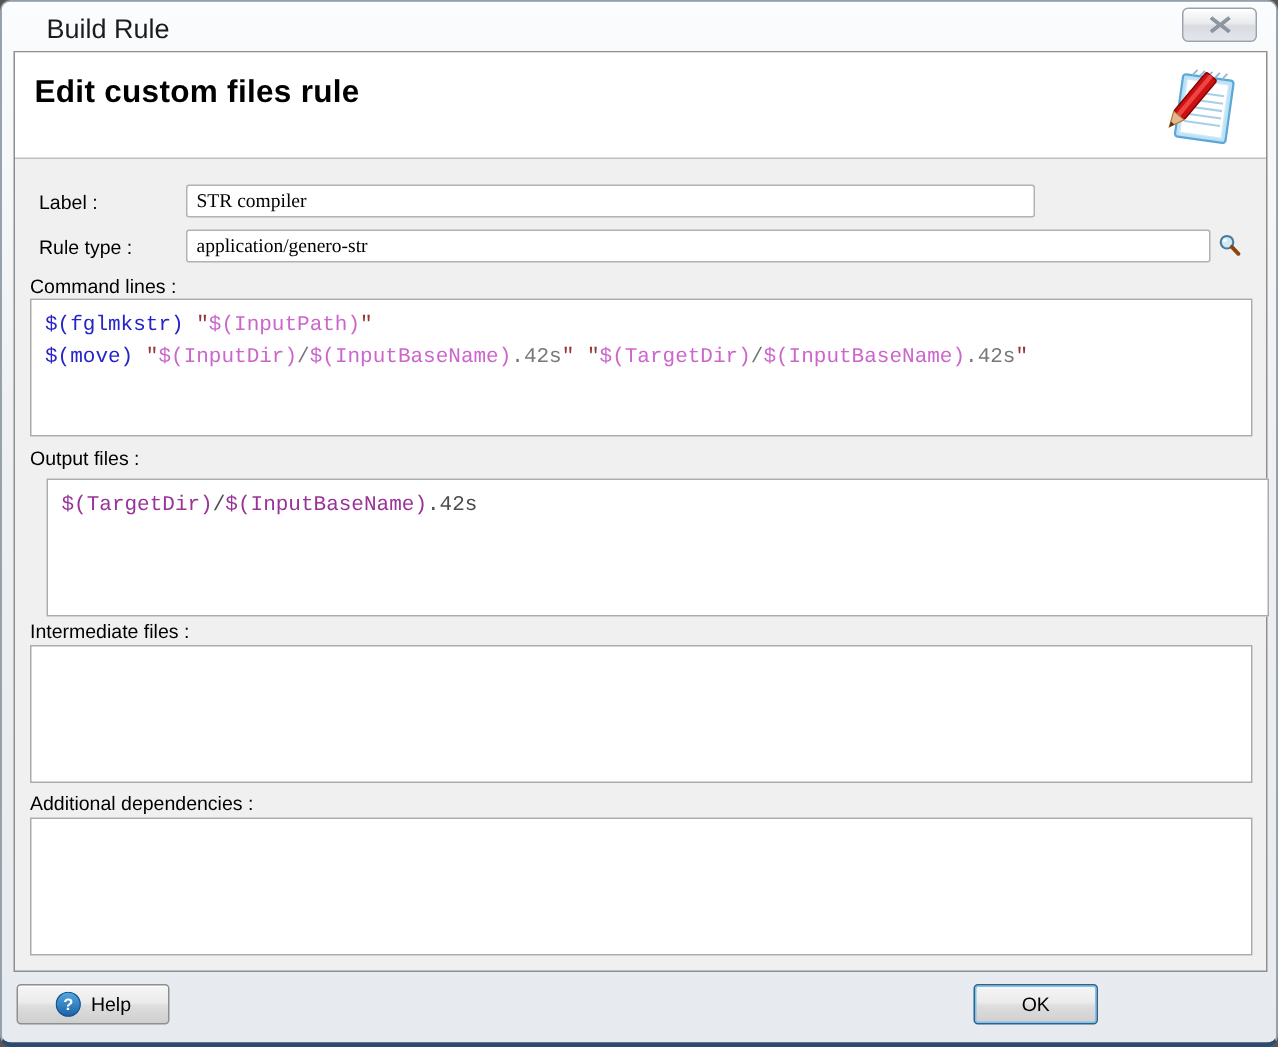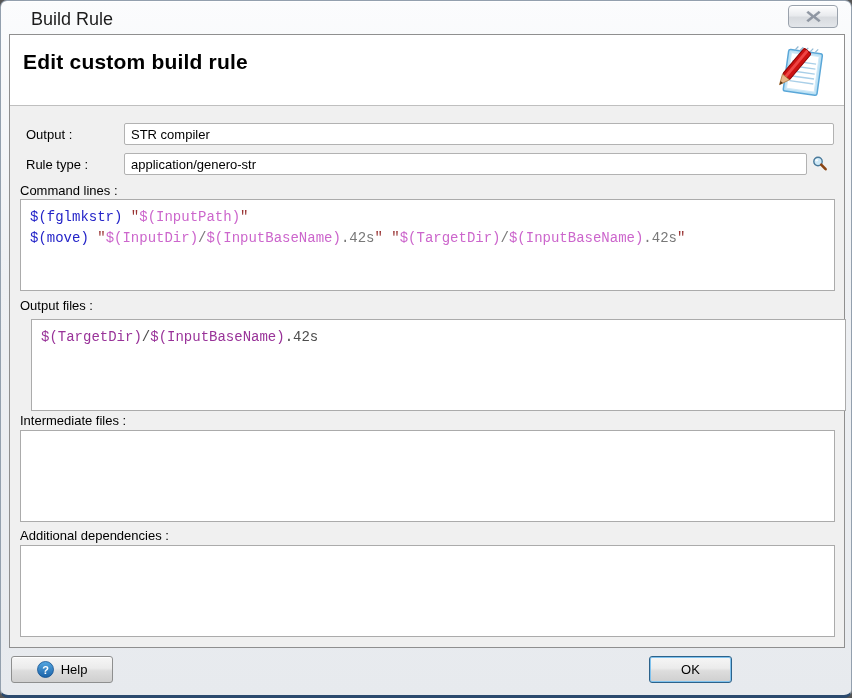--- a/index.html
+++ b/index.html
@@ -79,21 +79,21 @@
         <svg width="15" height="13" viewBox="0 0 15 13">
           <path d="M2.2 1.2 L7.5 5.4 L12.8 1.2 L14.2 2.6 L9.3 6.5 L14.2 10.4 L12.8 11.8 L7.5 7.6 L2.2 11.8 L0.8 10.4 L5.7 6.5 L0.8 2.6 Z" fill="#8f97a3" stroke="#7c8590" stroke-width="0.5"></path>
         </svg>
       </span>
     </div>
   </div>
 
   <div class="panel">
 
     <div class="header-area">
-      <div class="page-title">Edit custom build rule</div>
+      <div class="page-title">Edit custom files rule</div>
       <div class="notepad">
         <svg width="58" height="56" viewBox="0 0 58 56">
           <g transform="rotate(8 30 28)">
             <rect x="16" y="8" width="34" height="42" rx="2" fill="#bde2f5" stroke="#5aa7d8" stroke-width="1.5"></rect>
             <rect x="19" y="11" width="28" height="36" fill="#ffffff" stroke="#cfe8f7" stroke-width="1"></rect>
             <g stroke="#a9cfe8" stroke-width="1.4">
               <line x1="21" y1="19" x2="45" y2="19"></line>
               <line x1="21" y1="24" x2="45" y2="24"></line>
               <line x1="21" y1="29" x2="45" y2="29"></line>
               <line x1="21" y1="34" x2="45" y2="34"></line>
@@ -110,25 +110,25 @@
           <g transform="rotate(40 22 26)">
             <rect x="18" y="2" width="9" height="34" rx="1.5" fill="#cc1111" stroke="#8b0000" stroke-width="1"></rect>
             <rect x="20.5" y="2" width="3" height="34" fill="#ee4444"></rect>
             <path d="M18 36 L27 36 L22.5 46 Z" fill="#e8b88a" stroke="#b07840" stroke-width="0.8"></path>
             <path d="M21 42.5 L24 42.5 L22.5 46 Z" fill="#553311"></path>
           </g>
         </svg>
       </div>
     </div>
 
-    <span class="row-label" style="left:16px;top:92px;">Output :</span>
-    <input class="text-input" style="left: 114px; top: 88px; width: 710px;" value="STR compiler">
+    <span class="row-label" style="left:16px;top:92px;">Label :</span>
+    <input class="text-input" style="left: 114px; top: 88px; width: 566px; font-family: Liberation Serif, serif;" value="STR compiler">
 
     <span class="row-label" style="left:16px;top:122px;">Rule type :</span>
-    <input class="text-input" style="left: 114px; top: 118px; width: 683px;" value="application/genero-str">
+    <input class="text-input" style="left: 114px; top: 118px; width: 683px; font-family: Liberation Serif, serif;" value="application/genero-str">
     <button class="lookup-btn" style="left:799px;top:118px;">
       <span style="display:flex;">
         <svg width="18" height="18" viewBox="0 0 18 18">
           <circle cx="7" cy="6.5" r="4.2" fill="#cfe9f7" stroke="#4a7a9b" stroke-width="1.4"></circle>
           <circle cx="5.6" cy="5.2" r="1.3" fill="#ffffff" opacity="0.85"></circle>
           <line x1="10.2" y1="9.6" x2="14.6" y2="14.2" stroke="#8b4513" stroke-width="2.6" stroke-linecap="round"></line>
         </svg>
       </span>
     </button>
 

